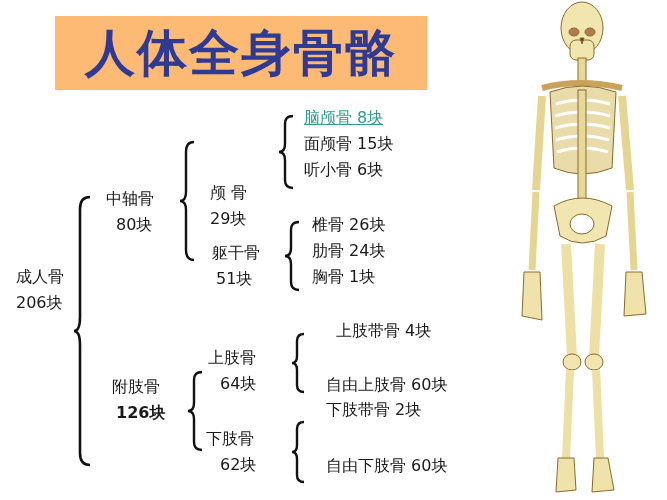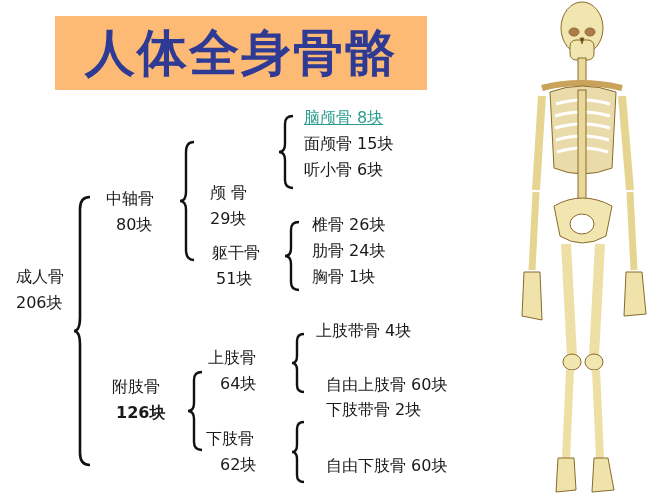--- a/index.html
+++ b/index.html
@@ -84,21 +84,21 @@
 
 <div class="lbl" style="left:208px;top:345px;">
   <span class="l2">上肢骨</span>
   <span class="l2" style="padding-left:12px;">64块</span>
 </div>
 <div class="brace" style="left:290px;top:332px;">
   <svg width="18" height="62" viewBox="0 0 18 62">
       <path d="M14 2 Q7 2 7 9 L7 24 Q7 31 2 31 Q7 31 7 38 L7 53 Q7 60 14 60" fill="none" stroke="#111" stroke-width="2.4"></path>
     </svg>
 </div>
-<div class="lbl" style="left:316px;top:318px;">
+<div class="lbl" style="left:336px;top:318px;">
   <span>上肢带骨 4块</span>
 </div>
 <div class="lbl" style="left:326px;top:372px;">
   <span>自由上肢骨 60块</span>
 </div>
 
 <div class="lbl" style="left:206px;top:426px;">
   <span class="l2">下肢骨</span>
   <span class="l2" style="padding-left:14px;">62块</span>
 </div>

